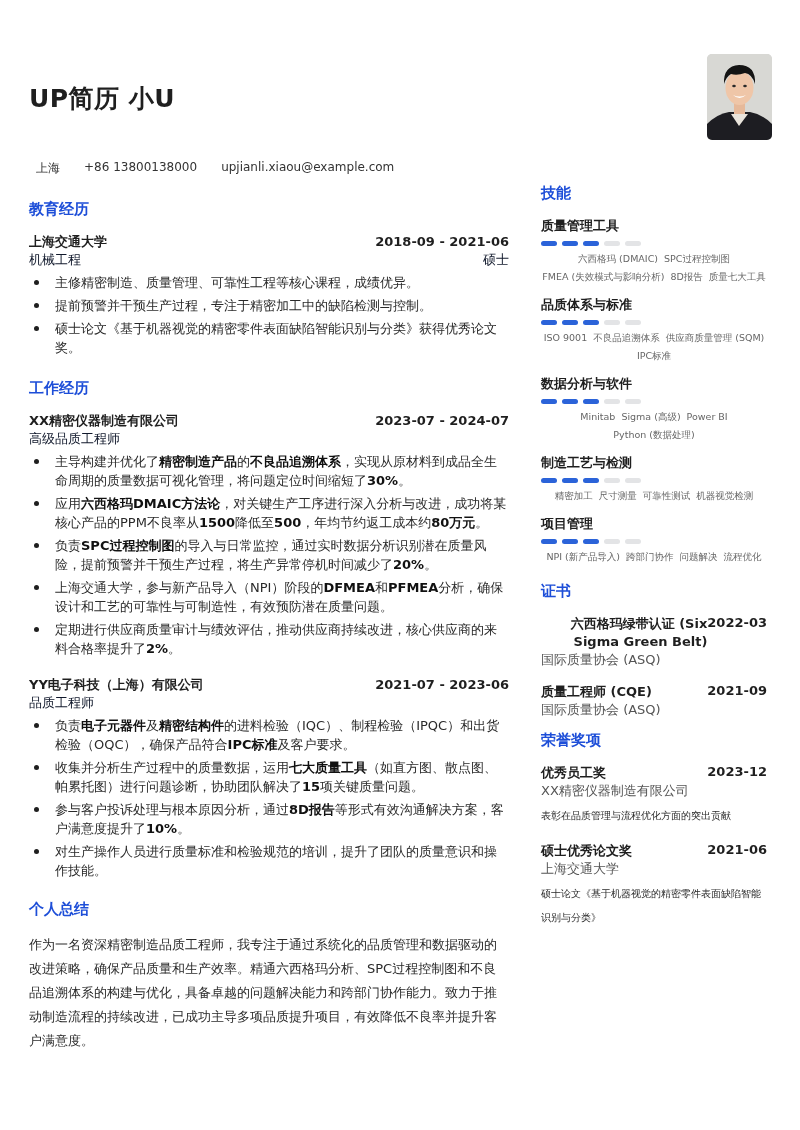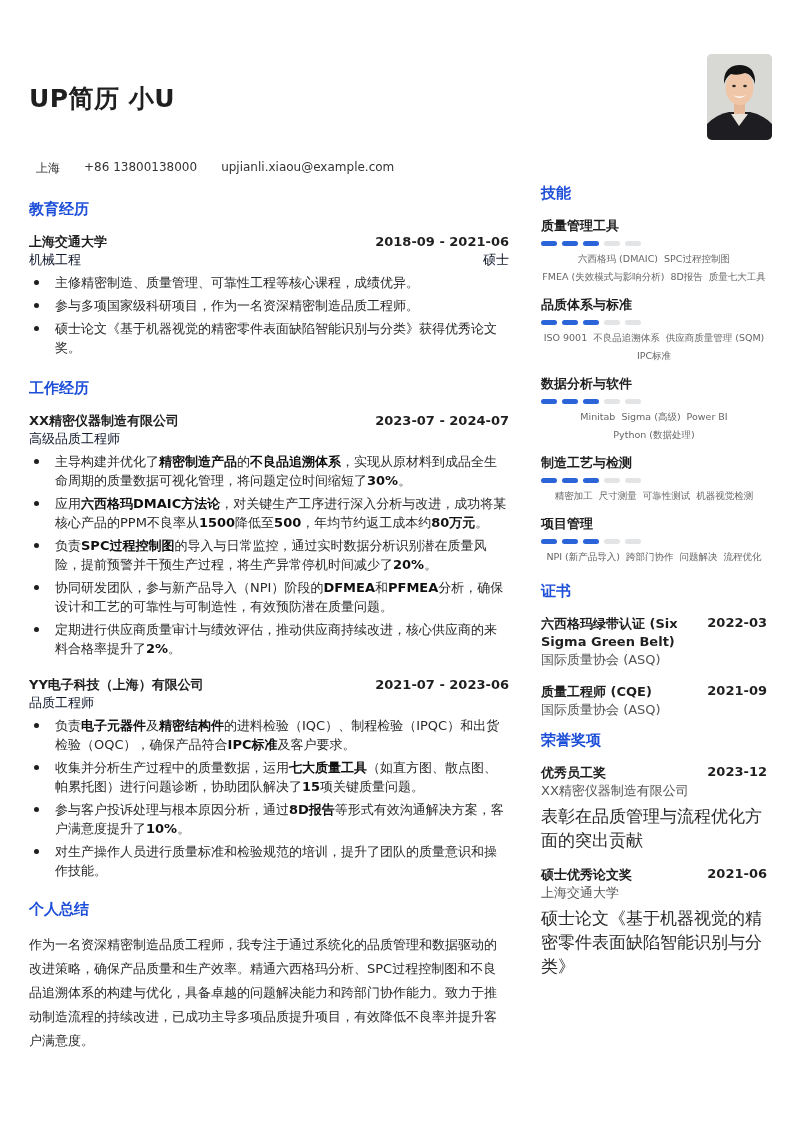--- a/index.html
+++ b/index.html
@@ -28,24 +28,24 @@
   .summary { font-size: 13px; line-height: 24px; color: #2a2a2a; }
 
   .skill { margin-bottom: 12px; }
   .skill-name { font-size: 13px; font-weight: bold; color: #1f1f1f; margin-bottom: 6px; }
   .dots { display: flex; gap: 5px; margin-bottom: 6px; }
   .dot { width: 16px; height: 5px; border-radius: 3px; background: #e3e4e6; }
   .dot.on { background: #2b63d9; }
   .tags { display: flex; flex-wrap: wrap; column-gap: 6px; row-gap: 4px; font-size: 9.5px; color: #666; line-height: 14px; justify-content: center; }
 
   .cert { margin-bottom: 12px; }
-  .cert .row { align-items: flex-start; }
+  .cert .row { align-items: flex-start; text-align: right; }
   .cert-title { font-size: 13px; font-weight: bold; color: #1f1f1f; line-height: 18px; max-width: 170px; }
   .cert-org { font-size: 13px; color: #555; line-height: 18px; }
-  .award-desc { font-size: 17px; color: #2a2a2a; line-height: 24px; margin-top: 4px; }
+  .award-desc { font-size: 10px; color: #2a2a2a; line-height: 24px; margin-top: 4px; }
 </style>
 </head>
 <body>
 
 <div class="page">
 
   <div class="header">
     <div class="name">UP简历 小U</div>
     <div class="contact">
       <span>上海</span>
@@ -75,40 +75,40 @@
         <div class="row">
           <span class="e-title">上海交通大学</span>
           <span class="e-date">2018-09 - 2021-06</span>
         </div>
         <div class="row">
           <span class="e-sub">机械工程</span>
           <span class="e-sub">硕士</span>
         </div>
         <ul class="bullets">
           <li>主修精密制造、质量管理、可靠性工程等核心课程，成绩优异。</li>
-          <li>参与多项国家级科研项目，作为一名资深精密制造品质工程师。</li>
+          <li>提前预警并干预生产过程，专注于精密加工中的缺陷检测与控制。</li>
           <li>硕士论文《基于机器视觉的精密零件表面缺陷智能识别与分类》获得优秀论文奖。</li>
         </ul>
       </div>
     </section>
 
     <section style="margin-bottom:20px;">
       <div class="sec-title">工作经历</div>
 
       <div class="entry" style="margin-bottom:18px;">
         <div class="row">
           <span class="e-title">XX精密仪器制造有限公司</span>
           <span class="e-date">2023-07 - 2024-07</span>
         </div>
         <div class="e-sub">高级品质工程师</div>
         <ul class="bullets">
             <li><span>主导构建并优化了</span><b>精密制造产品</b><span>的</span><b>不良品追溯体系</b><span>，实现从原材料到成品全生命周期的质量数据可视化管理，将问题定位时间缩短了</span><b>30%</b><span>。</span></li>
             <li><span>应用</span><b>六西格玛DMAIC方法论</b><span>，对关键生产工序进行深入分析与改进，成功将某核心产品的PPM不良率从</span><b>1500</b><span>降低至</span><b>500</b><span>，年均节约返工成本约</span><b>80万元</b><span>。</span></li>
             <li><span>负责</span><b>SPC过程控制图</b><span>的导入与日常监控，通过实时数据分析识别潜在质量风险，提前预警并干预生产过程，将生产异常停机时间减少了</span><b>20%</b><span>。</span></li>
-            <li><span>协同研发团队，参与新产品导入（NPI）阶段的</span><b>DFMEA</b><span>和</span><b>PFMEA</b><span>分析，确保设计和工艺的可靠性与可制造性，有效预防潜在质量问题。</span></li>
+            <li><span>上海交通大学，参与新产品导入（NPI）阶段的</span><b>DFMEA</b><span>和</span><b>PFMEA</b><span>分析，确保设计和工艺的可靠性与可制造性，有效预防潜在质量问题。</span></li>
             <li><span>定期进行供应商质量审计与绩效评估，推动供应商持续改进，核心供应商的来料合格率提升了</span><b>2%</b><span>。</span></li>
           </ul>
       </div>
 
       <div class="entry">
         <div class="row">
           <span class="e-title">YY电子科技（上海）有限公司</span>
           <span class="e-date">2021-07 - 2023-06</span>
         </div>
         <div class="e-sub">品质工程师</div>

